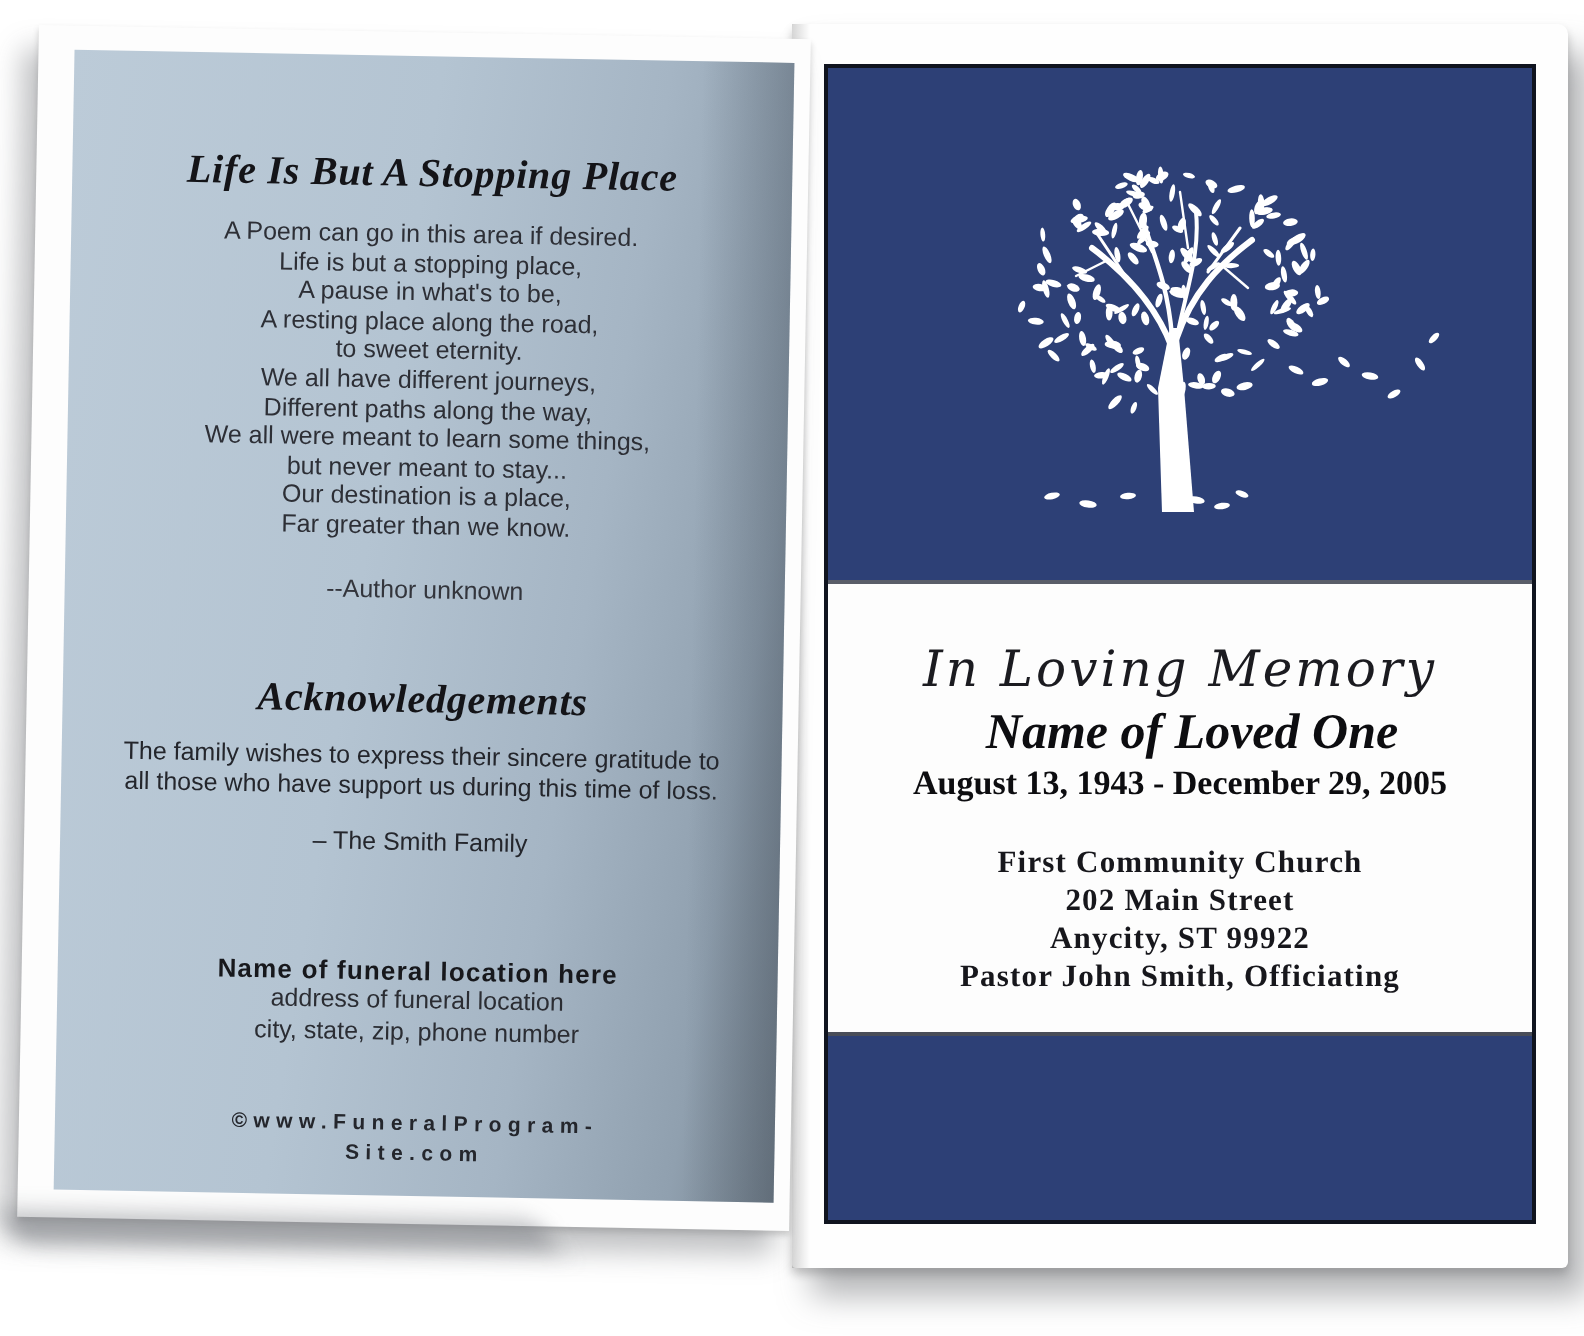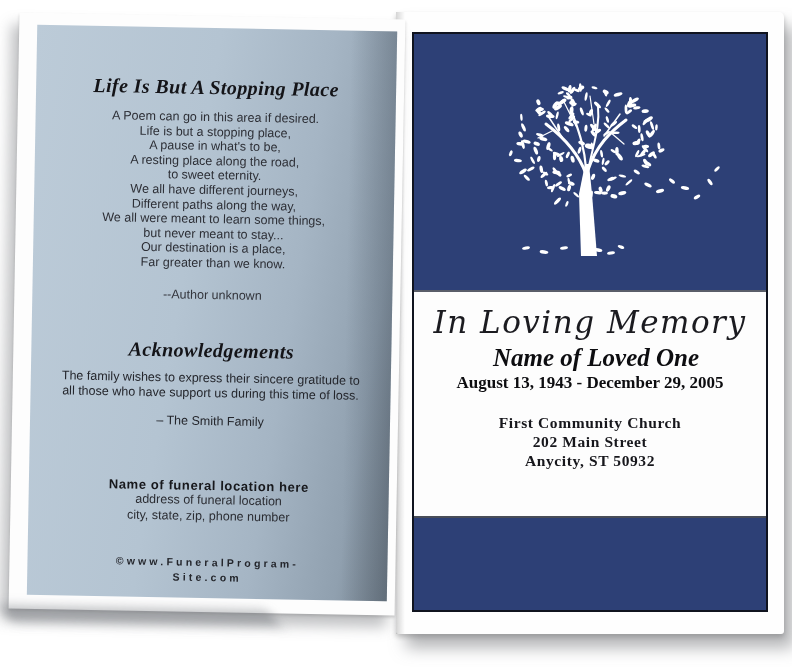--- a/index.html
+++ b/index.html
@@ -77,23 +77,23 @@
   }
   .tree-wrap { position:absolute; left:0; top:0; width:352px; height:250px; }
   .white-band {
     position:absolute; left:0; right:0; top:256px; height:228px;
     box-sizing:border-box;
     background:#fdfdfd;
     border-top:2px solid #5a5e69; border-bottom:2px solid #494d58;
     text-align:center; color:#101014;
   }
   .memory-heading {
-    padding-top:12px;
+    padding-top:28px;
     font-family:"DejaVu Serif", serif; font-style:italic; font-weight:normal;
-    font-size:31px; letter-spacing:1.5px; color:#1b1b20;
+    font-size:25px; letter-spacing:1.5px; color:#1b1b20;
   }
   .loved-name {
     margin-top:4px;
     font-family:"Liberation Serif", serif; font-style:italic; font-weight:bold;
     font-size:25px; color:#0d0d10;padding-left:12px;
   }
   .life-dates {
     margin-top:1px;
     font-family:"Liberation Serif", serif; font-weight:bold;
     font-size:17px; color:#0d0d10;
@@ -346,20 +346,21 @@
         </g>
       </svg>
 
       <div class="white-band">
         <div class="memory-heading">In Loving Memory</div>
         <div class="loved-name">Name of Loved One</div>
         <div class="life-dates">August 13, 1943 - December 29, 2005</div>
         <div class="service">
           <div class="service-line">First Community Church</div>
           <div class="service-line">202 Main Street</div>
-          <div class="service-line">Anycity, ST 50932</div>
+          <div class="service-line">Anycity, ST 99922</div>
+          <div class="service-line">Pastor John Smith, Officiating</div>
         </div>
       </div>
 
     </div>
   </div>
 
 </div>
 
 </body></html>

